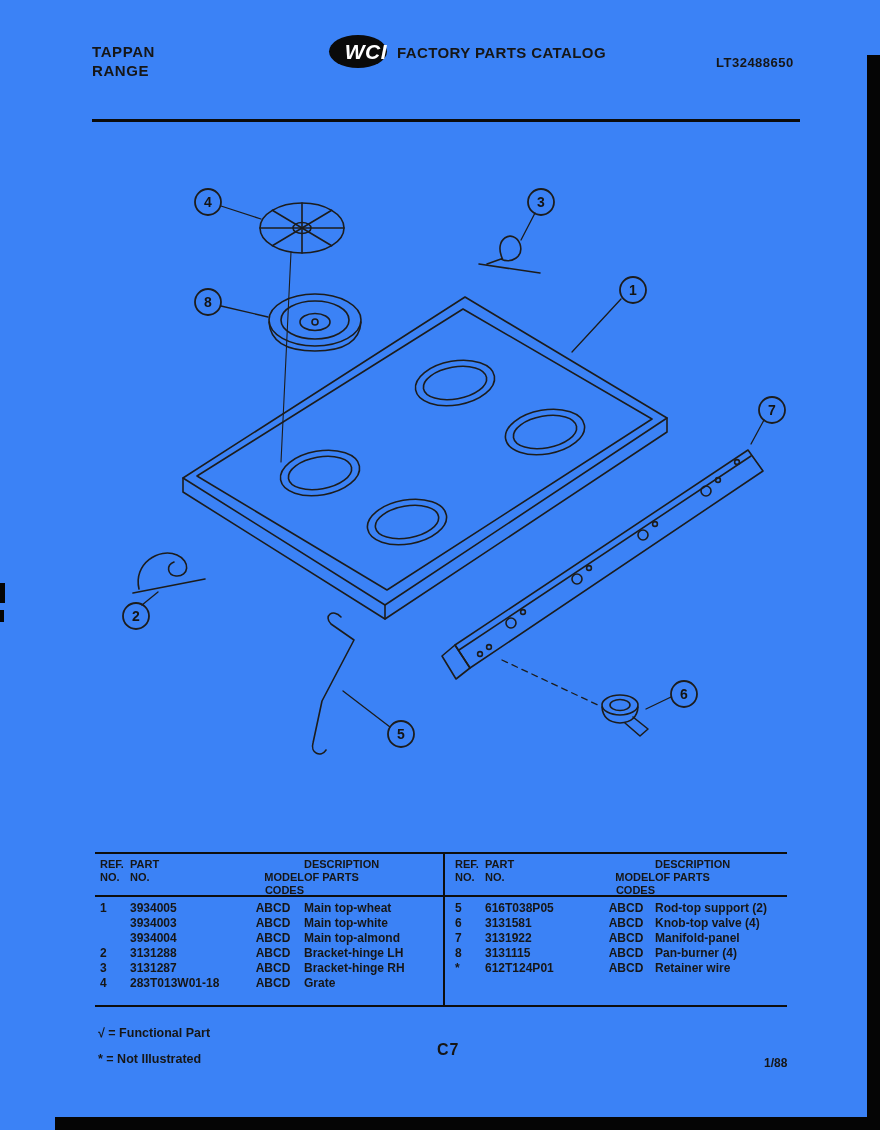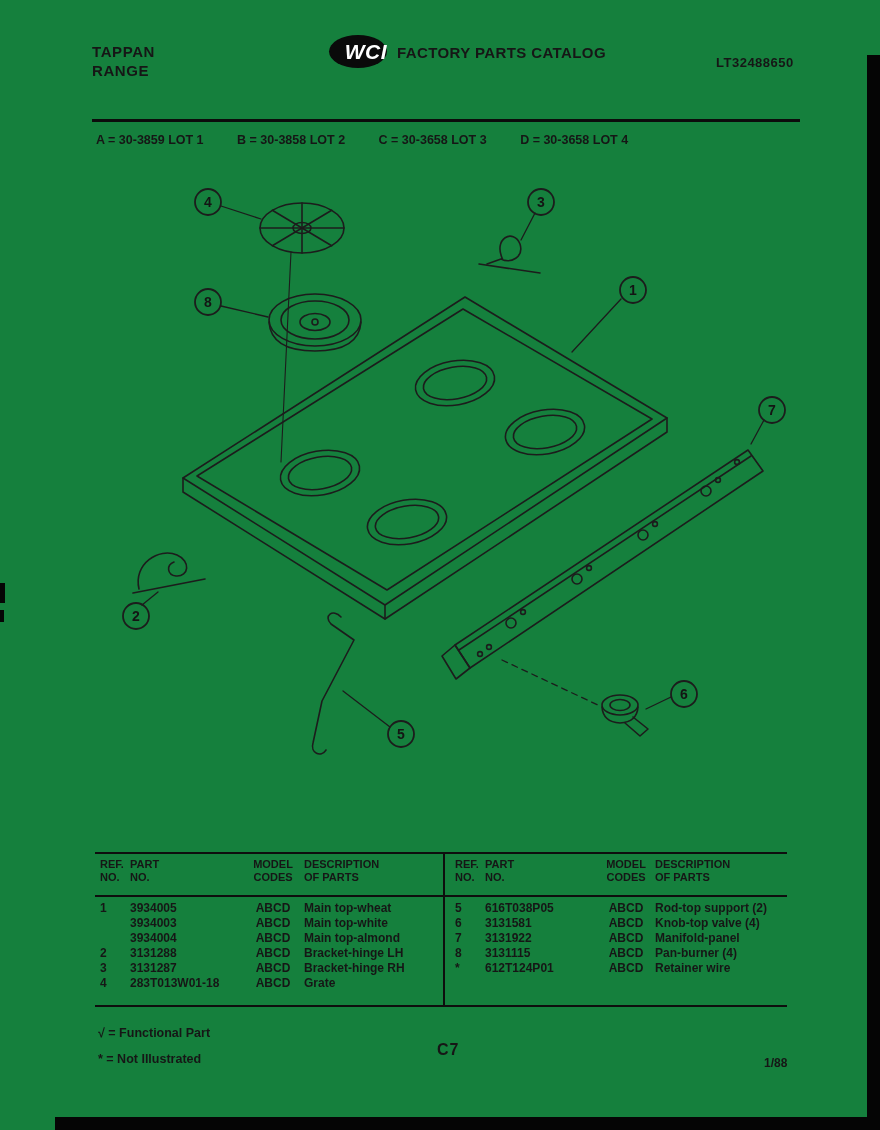--- a/index.html
+++ b/index.html
@@ -1,20 +1,20 @@
 <!DOCTYPE html>
 <html><head>
 <meta charset="utf-8">
 <style>
   * { box-sizing: border-box; }
   html,body { margin:0; padding:0; background:#fff; }
   .page {
     position: relative;
     width: 880px; height: 1130px;
-    background: #15803d;
+    background: #3b82f6;
     font-family: "Liberation Sans", sans-serif;
     color: #161616;
     overflow: hidden;
   }
   .abs { position: absolute; }
 
   
   .brand { left:92px; top:42px; font-size:15px; font-weight:bold; line-height:19px; letter-spacing:.6px; }
   .logo-oval {
     left:329px; top:35px; width:58px; height:33px;
@@ -35,21 +35,21 @@
   
   .t-line { background:#0e0e0e; }
   .t-top { left:95px; top:852px; width:692px; height:2px; }
   .t-mid { left:95px; top:895px; width:692px; height:2px; }
   .t-bot { left:95px; top:1005px; width:692px; height:2px; }
   .t-div { left:443px; top:852px; width:2px; height:155px; }
 
   .thead { top:858px; font-size:11px; font-weight:bold; line-height:13px; display:grid; }
   .thead-l { left:100px; width:340px; grid-template-columns:30px 112px 62px 1fr; }
   .thead-r { left:455px; width:330px; grid-template-columns:30px 112px 58px 1fr; }
-  .thead .c-codes { text-align:center; }
+  .thead .c-codes { text-align:right;margin-top:13px; }
 
   .tbody { top:901px; font-size:12px; font-weight:bold; }
   .tbody-l { left:100px; width:340px; }
   .tbody-r { left:455px; width:330px; }
   .trow { display:grid; height:15px; line-height:15px; white-space:nowrap; }
   .tbody-l .trow { grid-template-columns:30px 112px 62px 1fr; }
   .tbody-r .trow { grid-template-columns:30px 112px 58px 1fr; }
   .trow .c-codes { text-align:center; }
 
   
@@ -73,26 +73,20 @@
     <div>TAPPAN</div>
     <div>RANGE</div>
   </div>
   <div class="abs logo-oval">
     <span>WCI</span>
   </div>
   <div class="abs catalog-title">FACTORY PARTS CATALOG</div>
   <div class="abs doc-number">LT32488650</div>
   <div class="abs rule-top"></div>
 
-  <div class="abs lot-line">
-    <span>A = 30-3859 LOT 1</span>
-    <span>B = 30-3858 LOT 2</span>
-    <span>C = 30-3658 LOT 3</span>
-    <span>D = 30-3658 LOT 4</span>
-  </div>
 
   <svg class="diagram" viewBox="0 0 880 690">
     <g fill="none" stroke="#1c1c1c" stroke-width="1.6" stroke-linecap="round" stroke-linejoin="round">
 
       <g>
         <polygon points="183,318 465,137 667,258 385,445"></polygon>
         <polygon points="197,316 463,149 652,259 387,430"></polygon>
         <path d="M183,318 L183,332 L385,459 L667,272 L667,258"></path>
         <line x1="385" y1="445" x2="385" y2="459"></line>
         <g transform="rotate(-10 455 223)">

